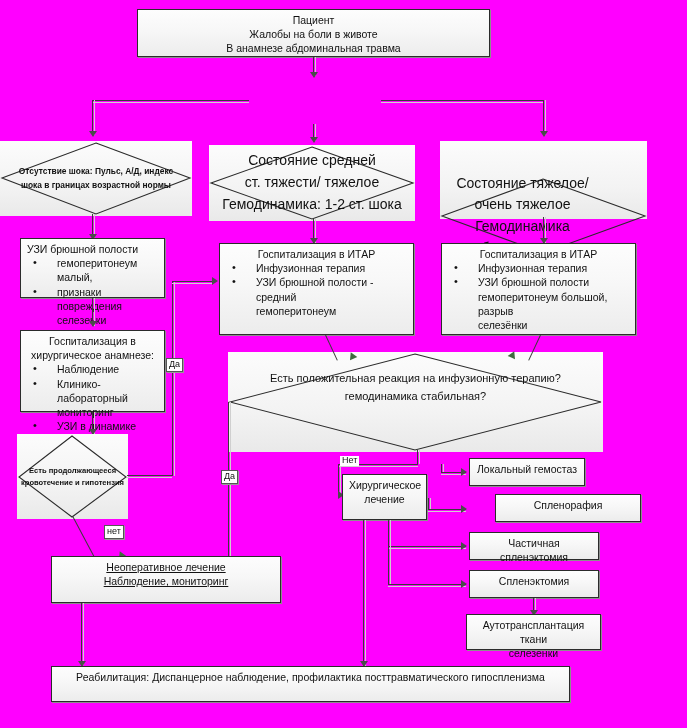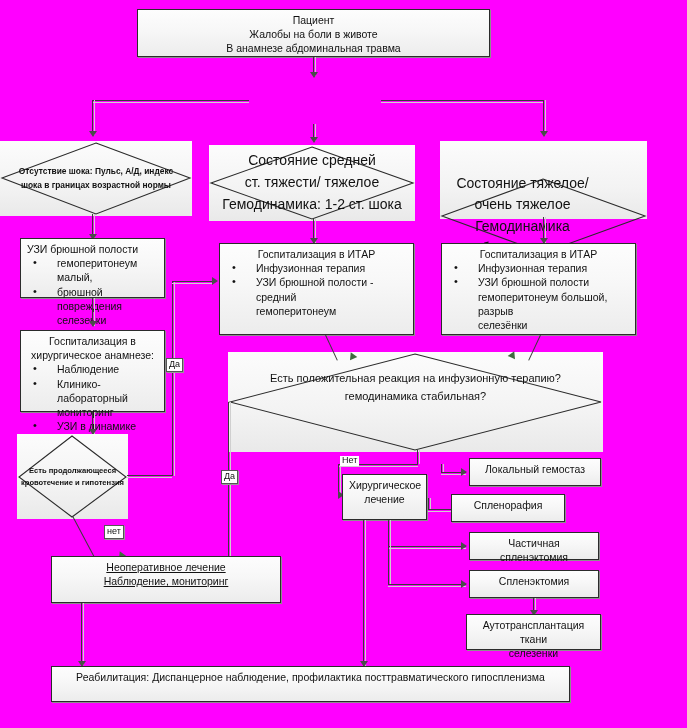--- a/index.html
+++ b/index.html
@@ -134,21 +134,21 @@
   <div class="ln v" style="left:313px;top:219px;height:24px;"></div>
   <div class="arw d" style="left:310px;top:238px;"></div>
   <div class="ln v" style="left:543px;top:217px;height:26px;"></div>
   <div class="arw d" style="left:540px;top:238px;"></div>
 
   <div class="node" style="left:20px;top:238px;width:145px;height:60px;">
     <div class="pad">
       <span class="ttl">УЗИ брюшной полости</span>
       <ul class="bl">
         <li>гемоперитонеум малый,</li>
-        <li>брюшной повреждения</li>
+        <li>признаки повреждения</li>
         <li class="cont">селезенки</li>
       </ul>
     </div>
   </div>
 
   <div class="node" style="left:219px;top:243px;width:195px;height:92px;">
     <div class="pad">
       <span class="ttl" style="text-align:center;display:block;">Госпитализация в ИТАР</span>
       <ul class="bl">
         <li>Инфузионная терапия</li>
@@ -264,24 +264,24 @@
   <div class="arw r" style="left:461px;top:505px;"></div>
 
   <div class="ln h" style="left:388px;top:546px;width:78px;"></div>
   <div class="ln v" style="left:388px;top:520px;height:26px;"></div>
   <div class="arw r" style="left:461px;top:542px;"></div>
 
   <div class="ln h" style="left:388px;top:584px;width:78px;"></div>
   <div class="ln v" style="left:388px;top:546px;height:38px;"></div>
   <div class="arw r" style="left:461px;top:580px;"></div>
 
-  <div class="node ctr" style="left:469px;top:458px;width:132px;height:28px;">
+  <div class="node ctr" style="left:469px;top:458px;width:116px;height:28px;">
     <div class="pad"><span>Локальный гемостаз</span></div>
   </div>
-  <div class="node ctr" style="left:451px;top:494px;width:114px;height:28px;">
+  <div class="node ctr" style="left:495px;top:494px;width:146px;height:28px;">
     <div class="pad"><span>Спленорафия</span></div>
   </div>
   <div class="node ctr" style="left:469px;top:532px;width:130px;height:28px;">
     <div class="pad"><span>Частичная спленэктомия</span></div>
   </div>
   <div class="node ctr" style="left:469px;top:570px;width:130px;height:28px;">
     <div class="pad"><span>Спленэктомия</span></div>
   </div>
 
   <div class="ln v" style="left:533px;top:598px;height:16px;"></div>

